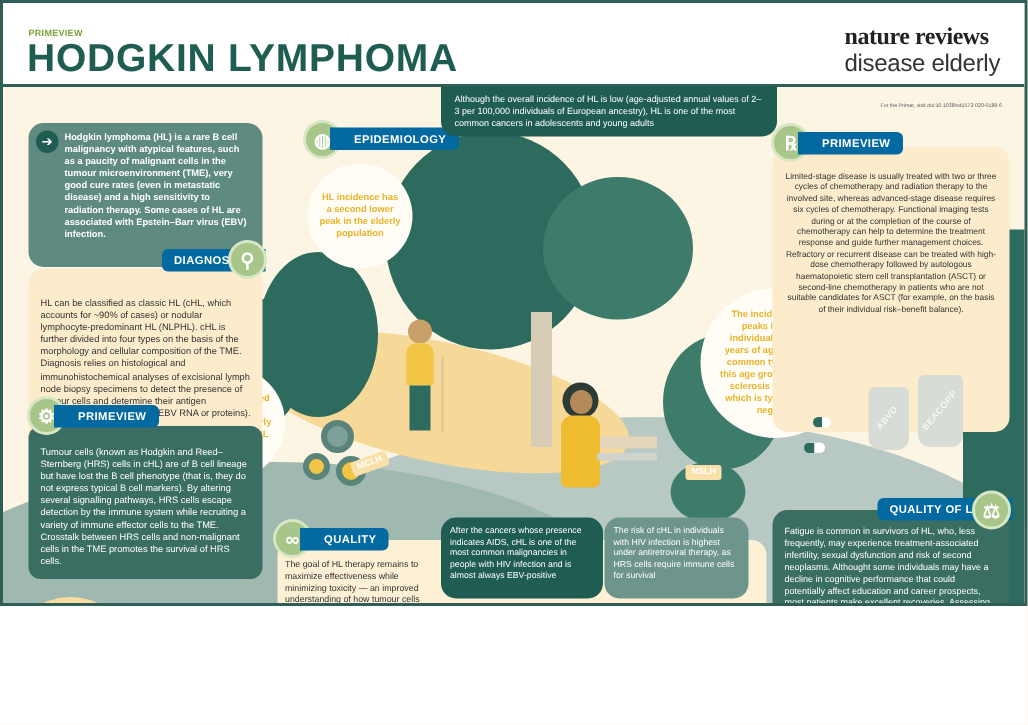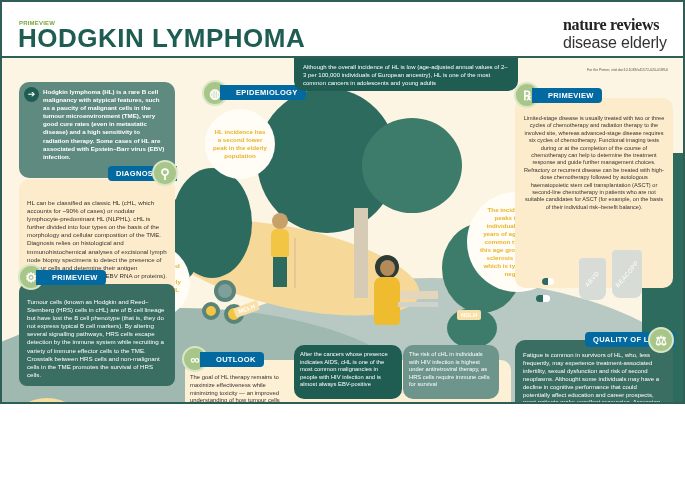--- a/index.html
+++ b/index.html
@@ -140,21 +140,21 @@
   <div style="position:absolute; left:534px; top:293px; width:14px; height:7px; border-radius:4px; background:#fff; border-left:7px solid #2d6b5e;"></div>
 
   <div class="qolbox">
     <div class="wtxt" style="font-weight:normal; font-size:6px; line-height:7.9px;">Fatigue is common in survivors of HL, who, less frequently, may experience treatment-associated infertility, sexual dysfunction and risk of second neoplasms. Althought some individuals may have a decline in cognitive performance that could potentially affect education and career prospects, most patients make excellent recoveries. Assessing the quality of life in elderly individuals is complicated by age-related decline in organ function and often by the presence of comorbidities and the possible additive toxicity of other necessary medications.</div>
   </div>
   <div class="label" style="left:583px; top:330px; border-radius:4px 0 0 4px; padding:3px 14px 0 8px;">QUALITY OF LIFE</div>
   <div class="iconc" style="left:646px; top:325px;">⚖</div>
 
   <div class="outlookbox"></div>
   <div class="iconc" style="left:180px; top:344px;">∞</div>
-  <div class="label" style="left:198px; top:350px;">OUTLOOK</div>
+  <div class="label" style="left:198px; top:350px;">QUALITY</div>
   <div class="txt" style="position:absolute; left:188px; top:372px; width:100px; font-size:5.9px; line-height:7.8px;">The goal of HL therapy remains to maximize effectiveness while minimizing toxicity — an improved understanding of how tumour cells modulate the immune response could lead to the development of more-selective treatments</div>
   <div class="txt" style="position:absolute; left:292px; top:403px; width:104px; font-size:5.9px; line-height:7.8px;">that target specific signalling pathways. The integration of such new agents into current practice is not straightforward: trials are required to establish whether these drugs should replace or be added</div>
   <div class="txt" style="position:absolute; left:398px; top:403px; width:104px; font-size:5.9px; line-height:7.8px;">to current regimens, whether they should be used in primary settings or recurrence or refractory settings, and whether or not they should be reserved for patients with advanced-stage disease.</div>
 
   <div class="hiv1">
     <div class="wtxt" style="font-weight:normal; font-size:5.8px; line-height:7.6px;">After the cancers whose presence indicates AIDS, cHL is one of the most common malignancies in people with HIV infection and is almost always EBV-positive</div>
   </div>
   <div class="hiv2">
     <div class="wtxt" style="font-weight:normal; font-size:5.8px; line-height:7.6px;">The risk of cHL in individuals with HIV infection is highest under antiretroviral therapy, as HRS cells require immune cells for survival</div>
   </div>

